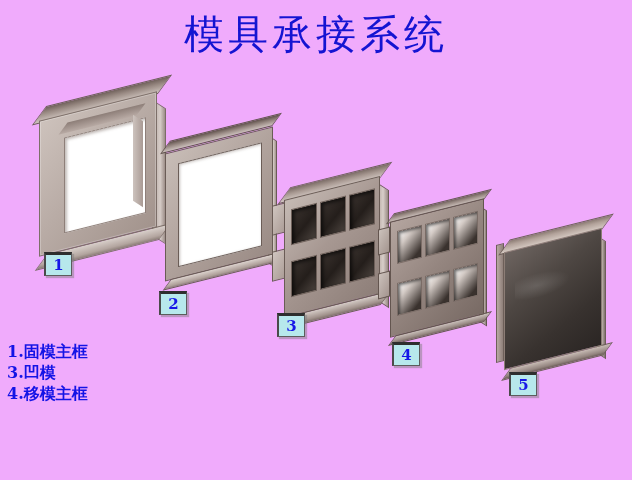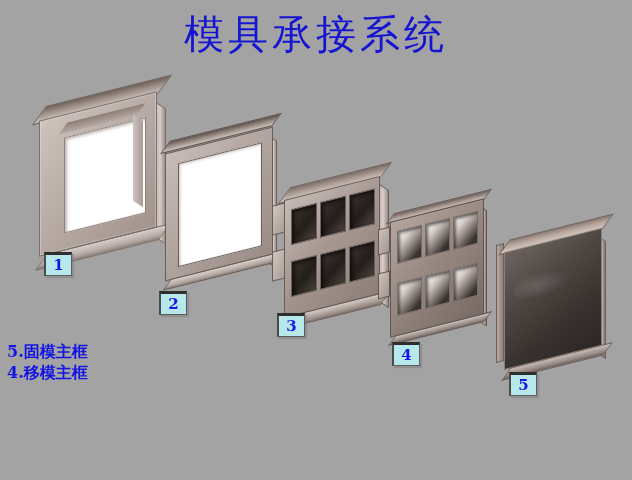--- a/index.html
+++ b/index.html
@@ -8,21 +8,21 @@
     padding: 0;
     background: #ffffff;
   }
   body {
     font-family: "Liberation Sans", "DejaVu Sans", sans-serif;
   }
   #stage {
     position: relative;
     width: 632px;
     height: 480px;
-    background: #a3a3a3;
+    background: #f0abfc;
     overflow: hidden;
   }
 
   
   #title {
     position: absolute;
     left: 0;
     top: 10px;
     width: 632px;
     text-align: center;
@@ -399,17 +399,18 @@
     <div class="face plate"></div>
   </div>
 
   <div class="callout" style="left:44px;  top:252px;">1</div>
   <div class="callout" style="left:159px; top:291px;">2</div>
   <div class="callout" style="left:277px; top:313px;">3</div>
   <div class="callout" style="left:392px; top:342px;">4</div>
   <div class="callout" style="left:509px; top:372px;">5</div>
 
   <div id="legend">
-    <div class="legend-item">5.固模主框</div>
+    <div class="legend-item">1.固模主框</div>
+    <div class="legend-item">3.凹模</div>
     <div class="legend-item">4.移模主框</div>
   </div>
 
 </div>
 
 </body></html>

